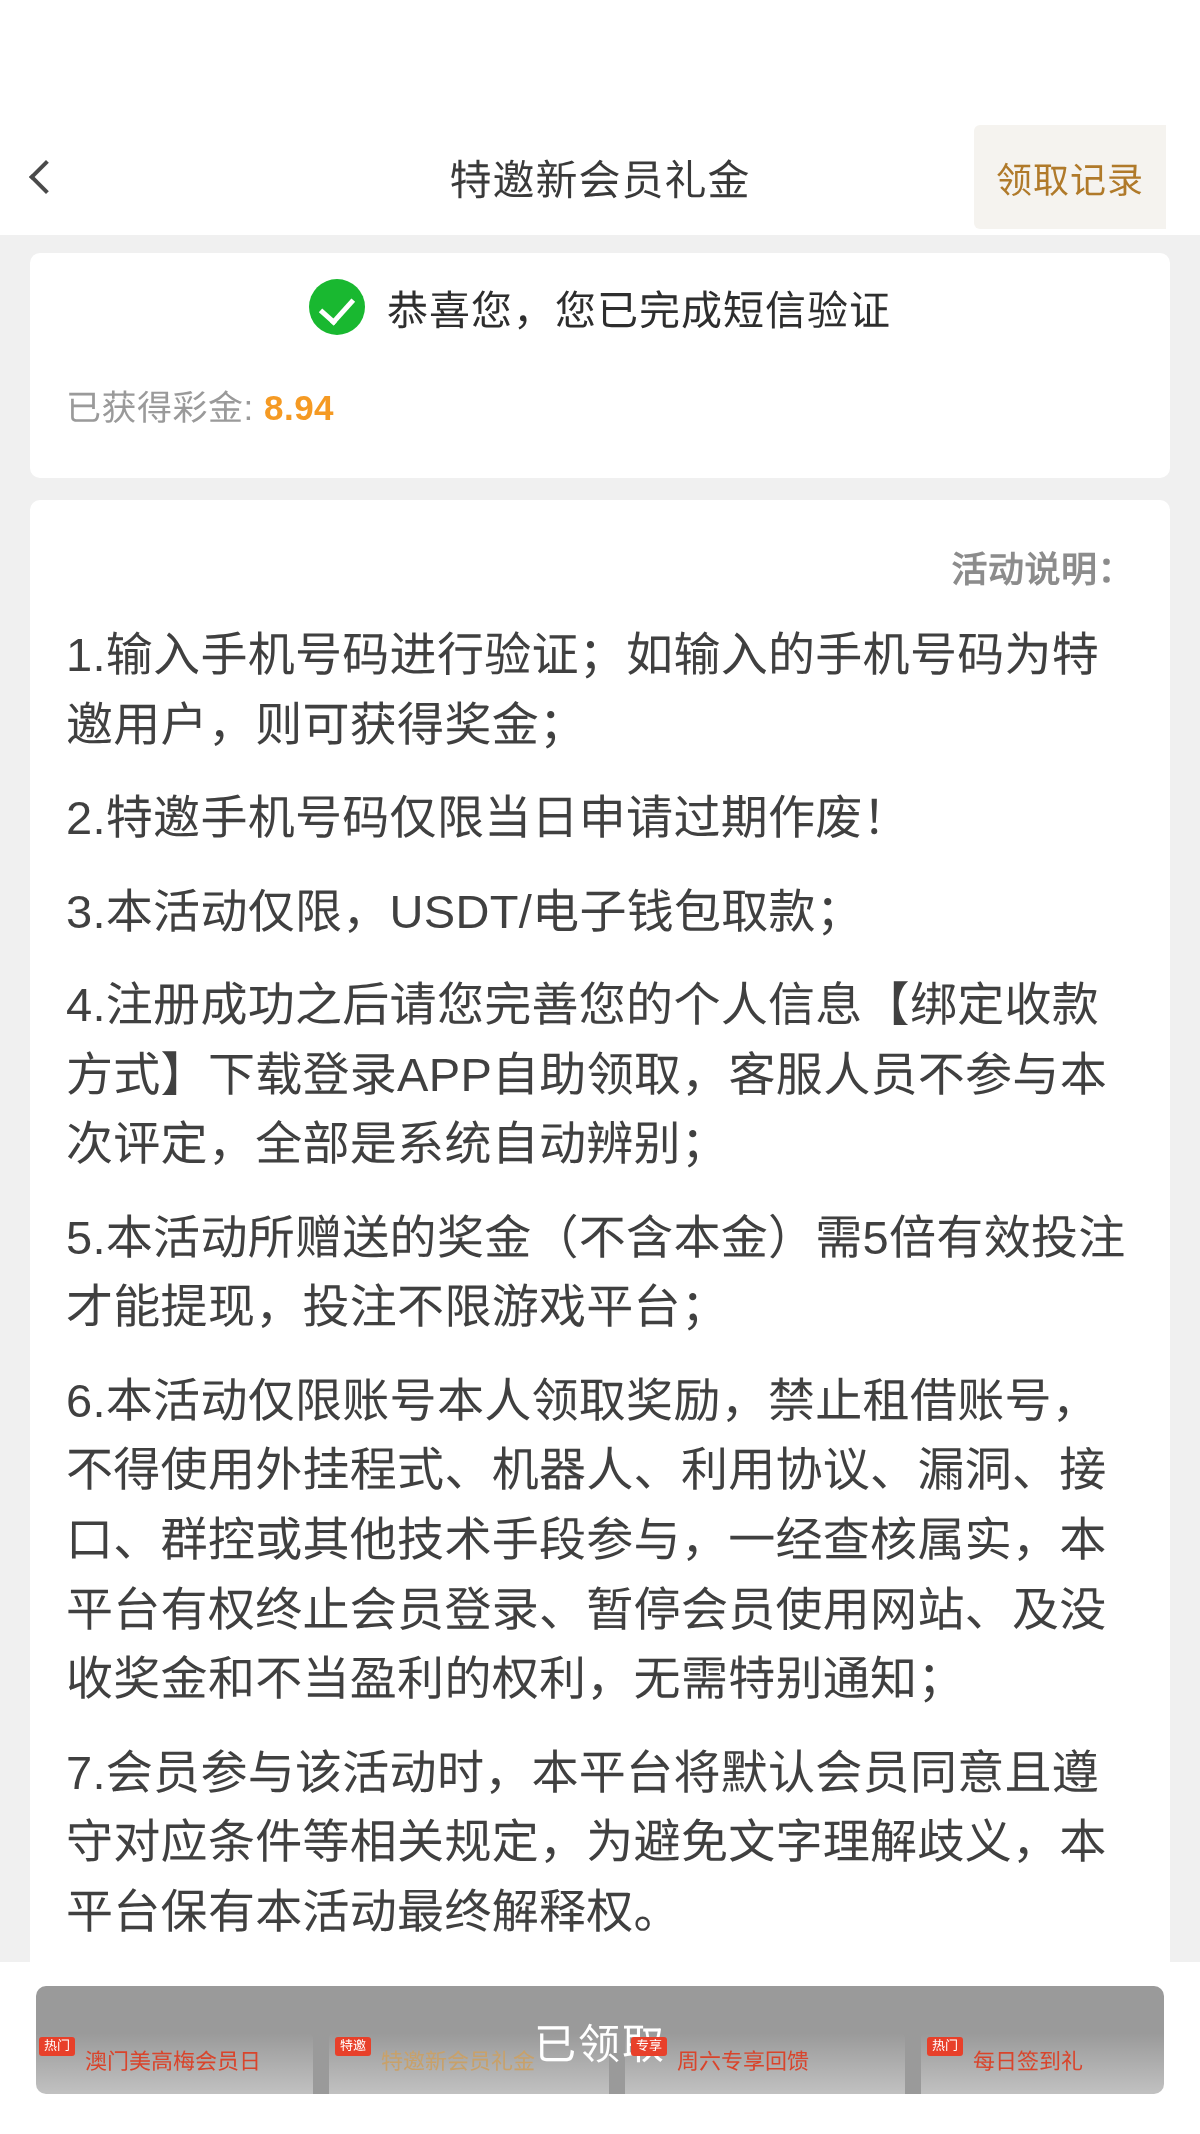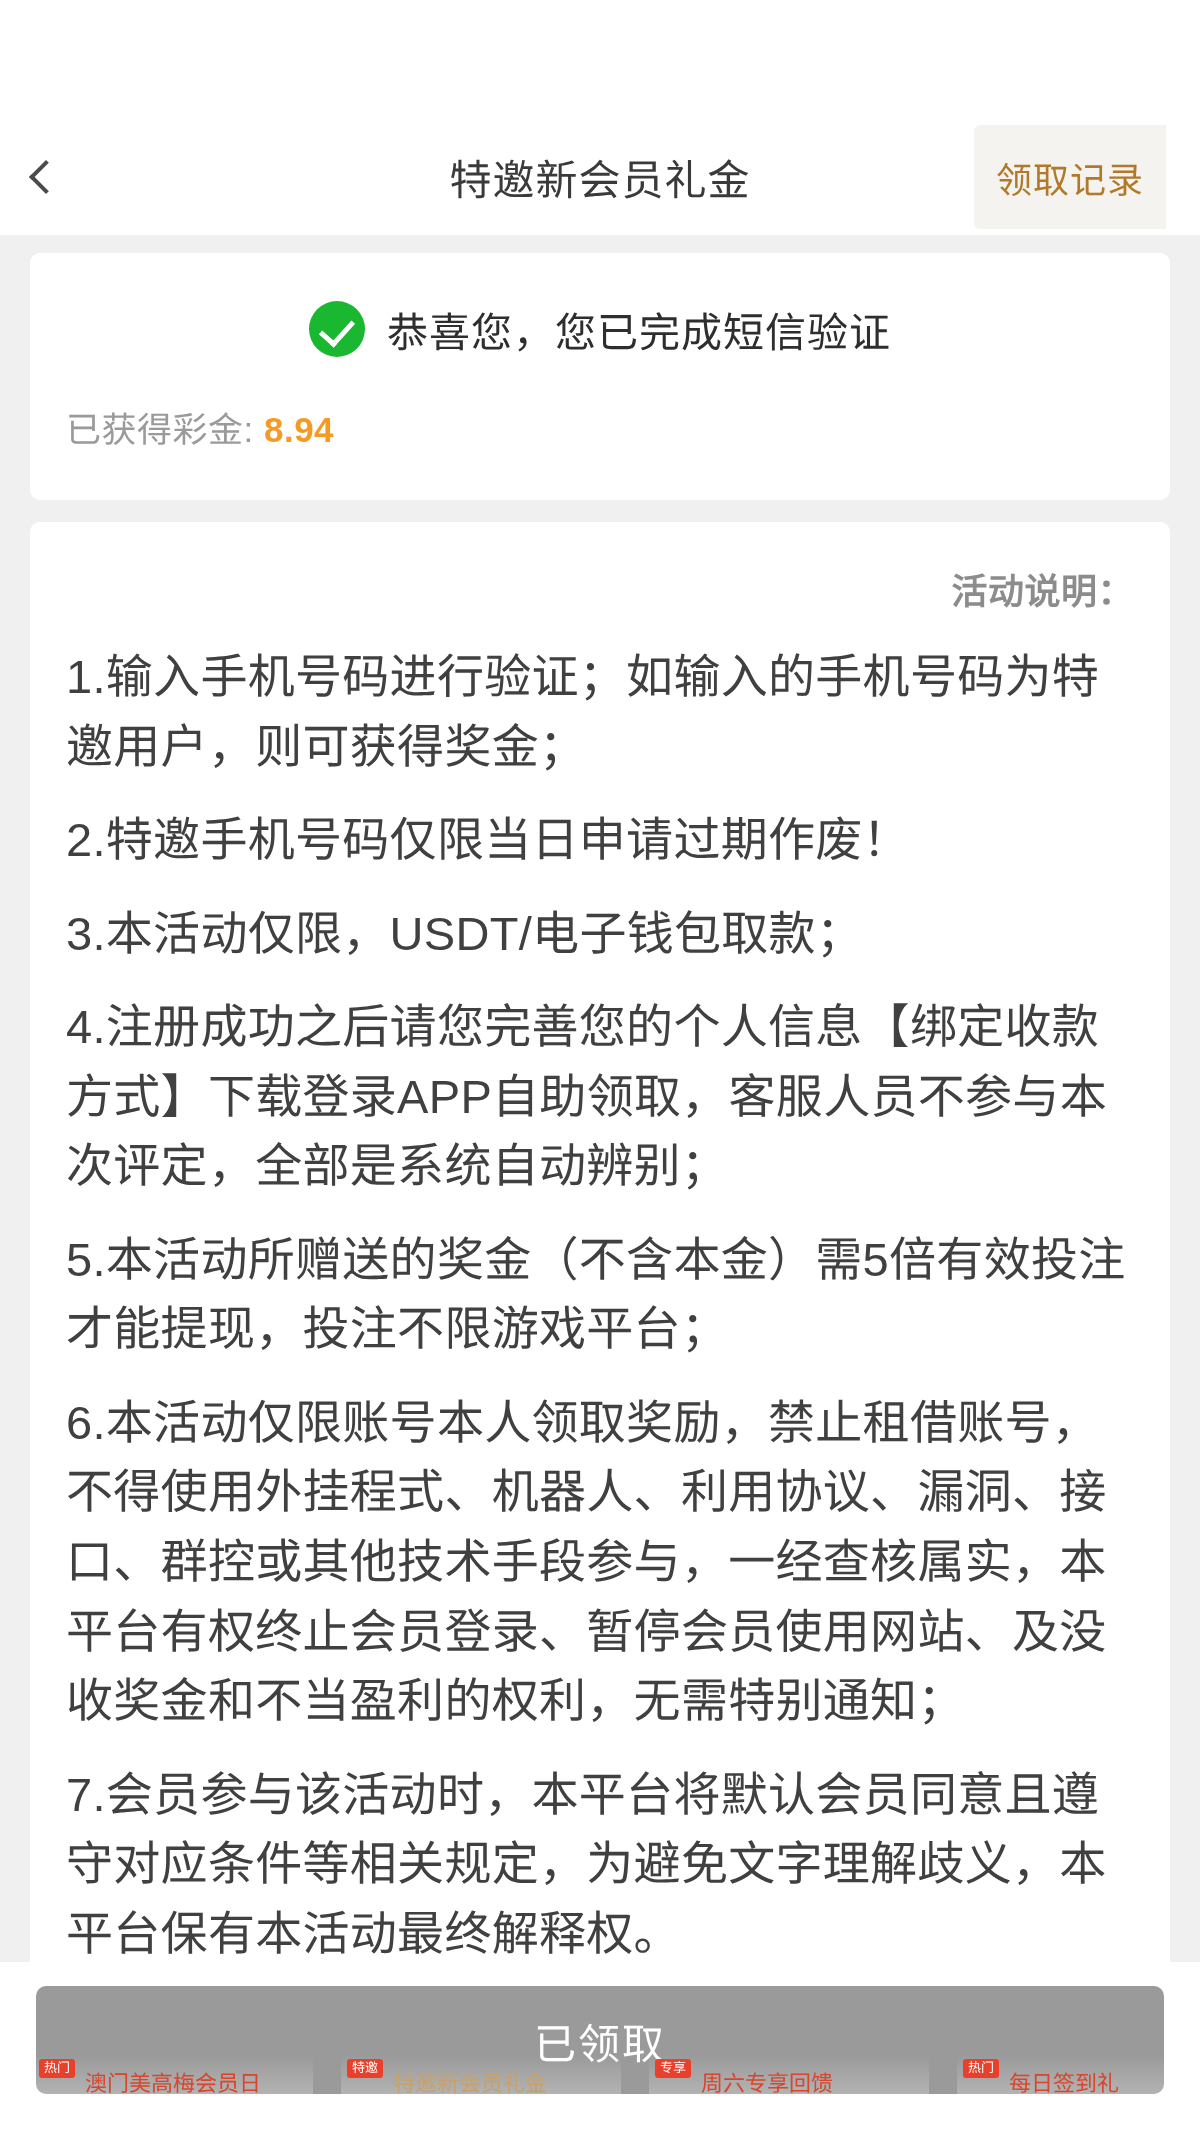--- a/index.html
+++ b/index.html
@@ -73,21 +73,21 @@
     padding: 18px 30px 0 30px;
   }
 
   
   .card {
     background: #ffffff;
     border-radius: 10px;
     margin-bottom: 22px;
   }
   .success-card {
-    padding: 46px 36px 48px 36px;
+    padding: 24px 36px 48px 36px;
   }
   .success-row {
     display: flex;
     align-items: center;
     justify-content: center;
     gap: 22px;
   }
   .check-circle {
     width: 56px;
     height: 56px;
@@ -141,21 +141,21 @@
     line-height: 1.48;
     color: #404040;
     margin-bottom: 24px;
     letter-spacing: 0.3px;
   }
   .rule-item:last-child { margin-bottom: 0; }
 
   
   .promo-strip {
     display: flex;
-    gap: 22px;
+    gap: 10px;
     padding: 18px 0 0 0;
     overflow: hidden;
     height: 112px;
   }
   .promo-card {
     flex: 0 0 auto;
     width: 286px;
     height: 92px;
     border-radius: 8px;
     border: 3px solid #f0683c;

